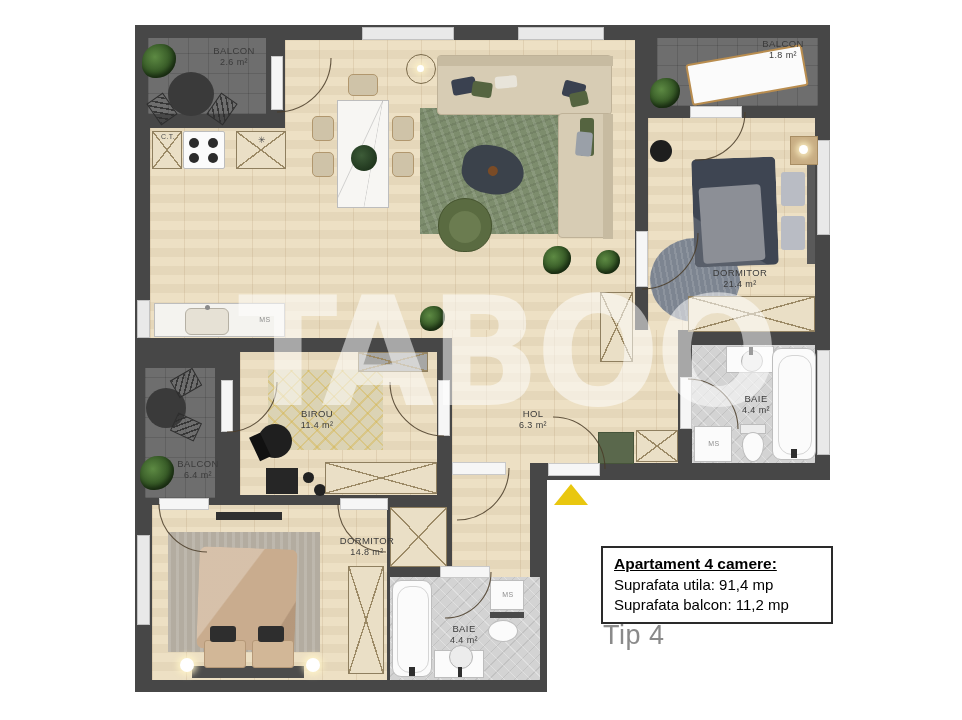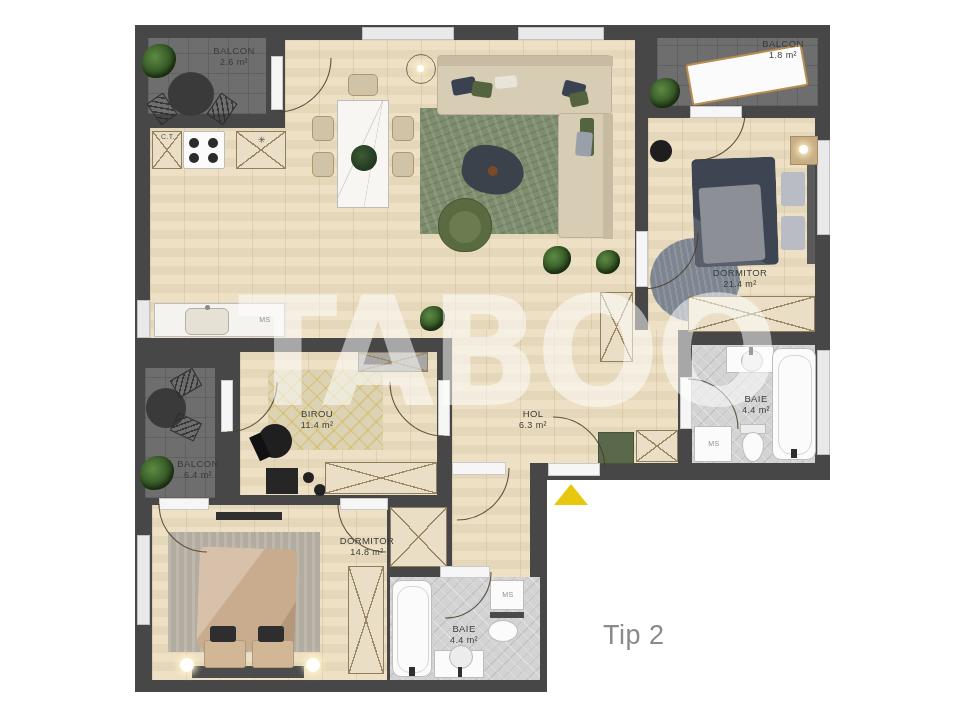--- a/index.html
+++ b/index.html
@@ -285,15 +285,20 @@
   </div>
   <div class="abs room-label" style="left:414px;top:623px;width:100px;">
     <span class="nm">BAIE</span>
     <span class="ar">4.4 m²</span>
   </div>
 
   <div id="watermark" class="abs" style="left:238px;top:278px;width:545px;height:160px;">TABOO</div>
 
   <div id="arrow" class="abs" style="left:554px;top:484px;"></div>
 
-  <div id="tiplabel" class="abs" style="left:603px;top:620px;">Tip 2</div>
+  <div id="infobox" class="abs" style="left:601px;top:546px;width:206px;">
+    <div class="t">Apartament 4 camere:</div>
+    <div class="l">Suprafata utila: 91,4 mp</div>
+    <div class="l">Suprafata balcon: 11,2 mp</div>
+  </div>
+  <div id="tiplabel" class="abs" style="left:603px;top:620px;">Tip 4</div>
 
 </div>
 
 </body></html>

